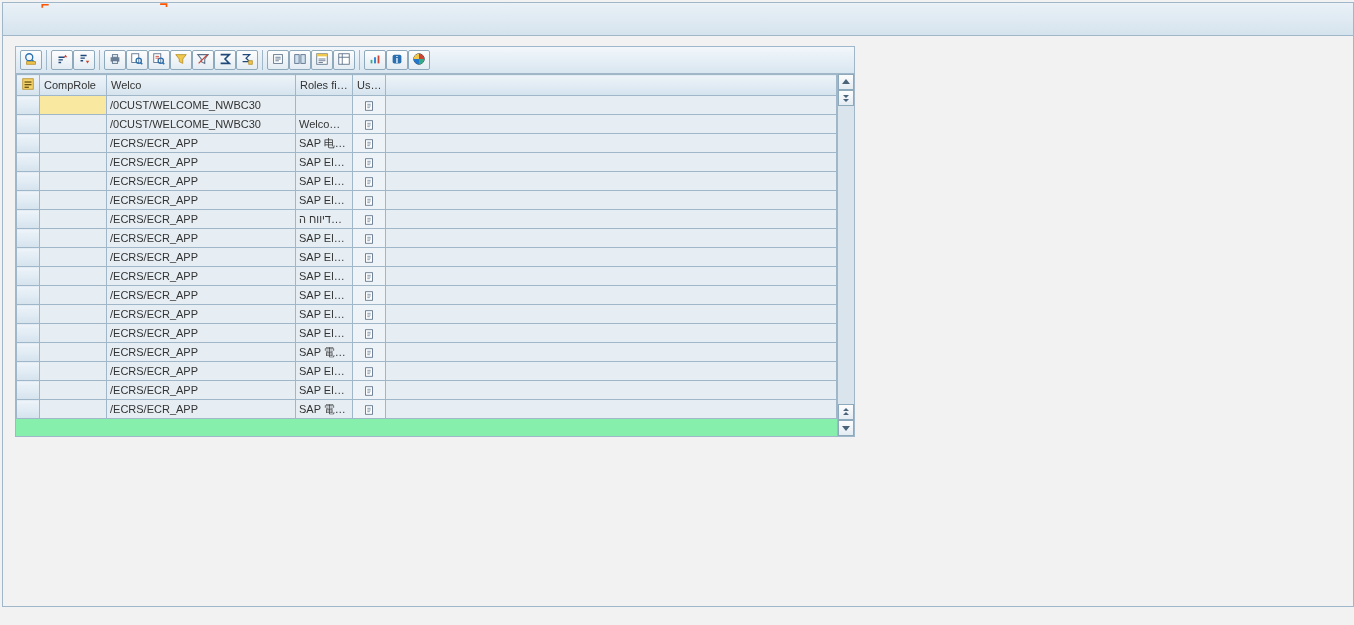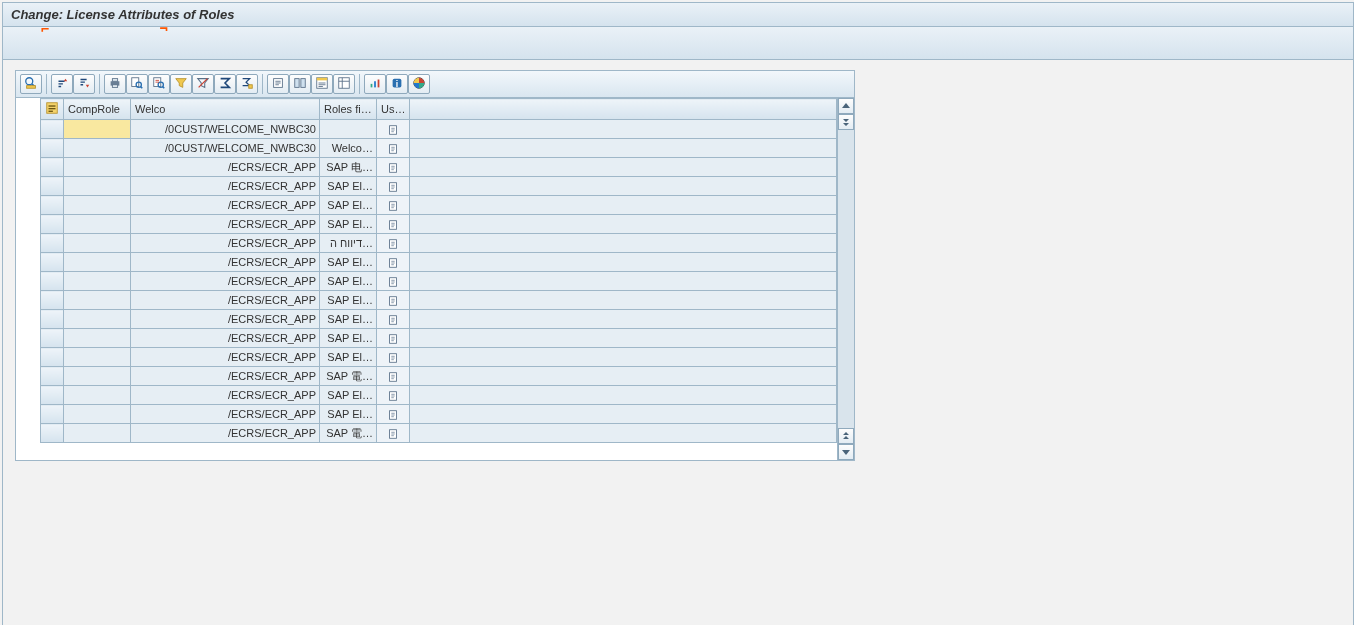--- a/index.html
+++ b/index.html
@@ -100,22 +100,21 @@
   }
 
   .grid-body {
     display:flex;
     height: 362px;
     background:#c4d6e2;
   }
   .grid-table-area {
     flex: 1;
     overflow:hidden;
-    background:#ffffff;
-    padding-left:24px;
+    background:#86efac;
   }
   table.grid {
     border-collapse: collapse;
     width: 100%;
     background: #c4d6e2;
   }
   table.grid th {
     background: linear-gradient(#eef4f9, #d5e3ee);
     border: 1px solid #9fb7c8;
     padding: 2px 4px;
@@ -136,21 +135,20 @@
   }
   table.grid td .cell-input {
     border:none;
     background:transparent;
     width:100%;
     height:100%;
     padding: 1px 3px;
     font: inherit;
     color:#333;
     box-sizing:border-box;
-    text-align:right;
   }
   .row-sel-header {
     width:14px;
     background: linear-gradient(#eef4f9, #d5e3ee);
     text-align:center;
   }
   .row-sel {
     width:14px;
     background: linear-gradient(#eef4f9, #d5e3ee) !important;
   }
@@ -184,23 +182,20 @@
   .vscroll svg { width:10px;height:10px; }
 
   .corner-icon svg { width:14px; height:14px; }
 
 </style>
 </head>
 <body>
 
 <div class="window">
 
-  <div class="title-bar">
-    <span>Change: License Attributes of Roles</span>
-  </div>
 
   <div class="menu-bar">
     <span class="brackets">
       <span class="lb">⌐</span><span class="sp"></span><span class="rb">¬</span>
     </span>
   </div>
 
   <div class="work-area">
 
     <div class="grid-wrap">

